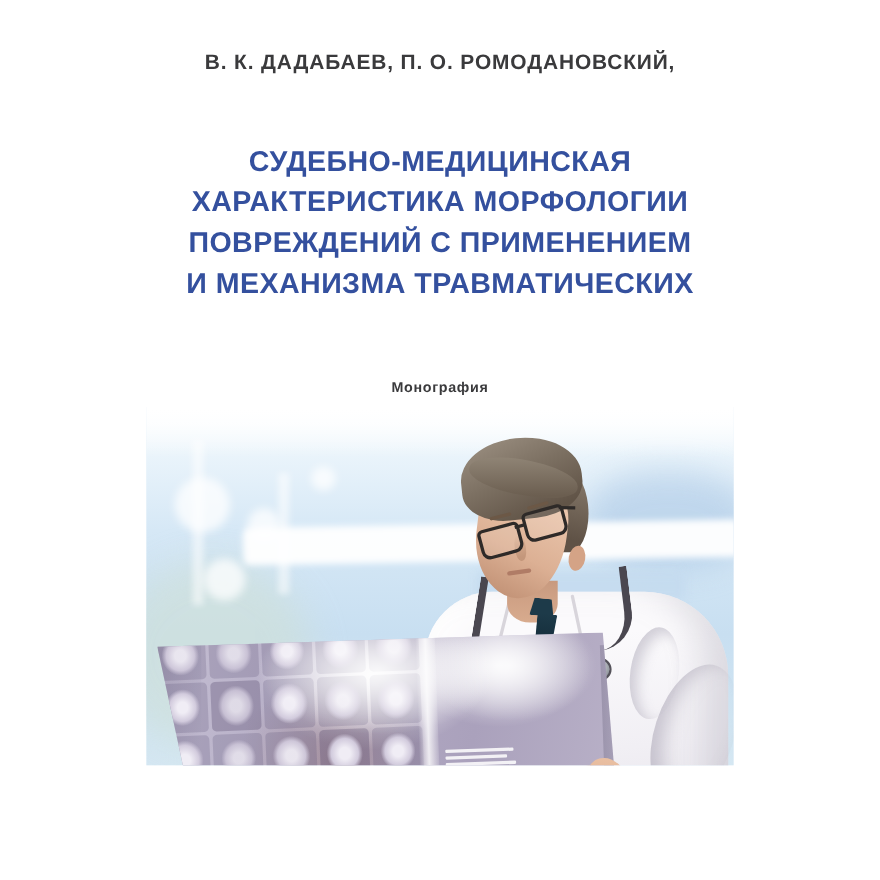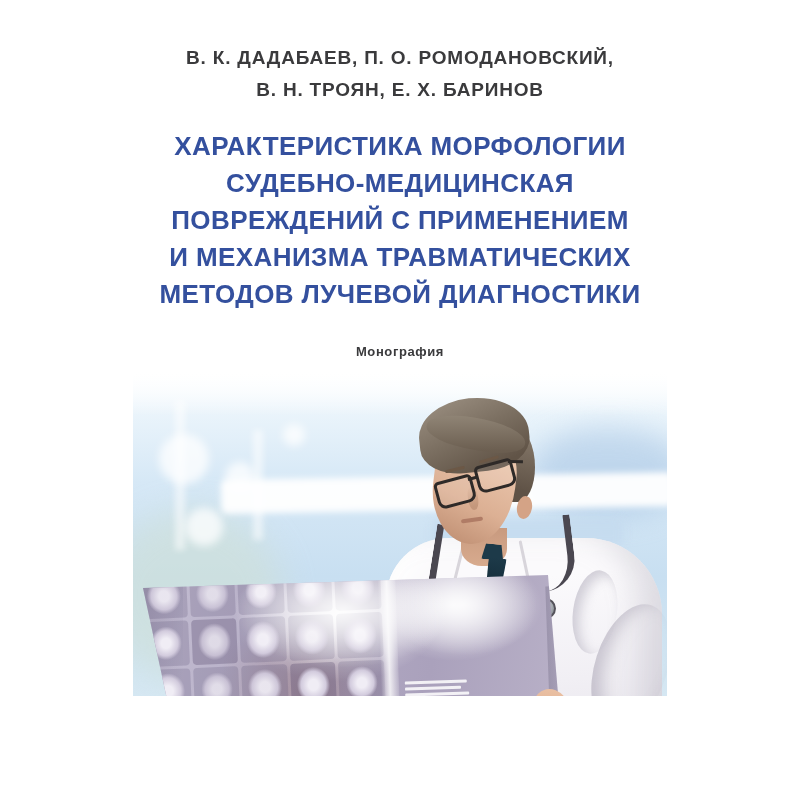--- a/index.html
+++ b/index.html
@@ -148,29 +148,27 @@
   .hand,.watch{z-index:4;}
   .logo-box,.logo-text{z-index:5;}
 </style>
 </head>
 <body>
 
 <div class="stage">
 
   <div class="authors">
     <div>В. К. ДАДАБАЕВ, П. О. РОМОДАНОВСКИЙ,</div>
-    <div>В. Н. ТРОЯН, Е. Х. БАРИНОВ</div>
   </div>
 
   <div class="title">
+    <div>СУДЕБНО-МЕДИЦИНСКАЯ</div>
     <div>ХАРАКТЕРИСТИКА МОРФОЛОГИИ</div>
-    <div>СУДЕБНО-МЕДИЦИНСКАЯ</div>
     <div>ПОВРЕЖДЕНИЙ С ПРИМЕНЕНИЕМ</div>
     <div>И МЕХАНИЗМА ТРАВМАТИЧЕСКИХ</div>
-    <div>МЕТОДОВ ЛУЧЕВОЙ ДИАГНОСТИКИ</div>
   </div>
 
   <div class="subtitle">Монография</div>
 
   <div class="photo">
 
     <div class="bg-base"></div>
     <div class="bg-teal"></div>
     <div class="bg-blob"></div>
     <div class="bg-streak" style="left:42px;"></div>

